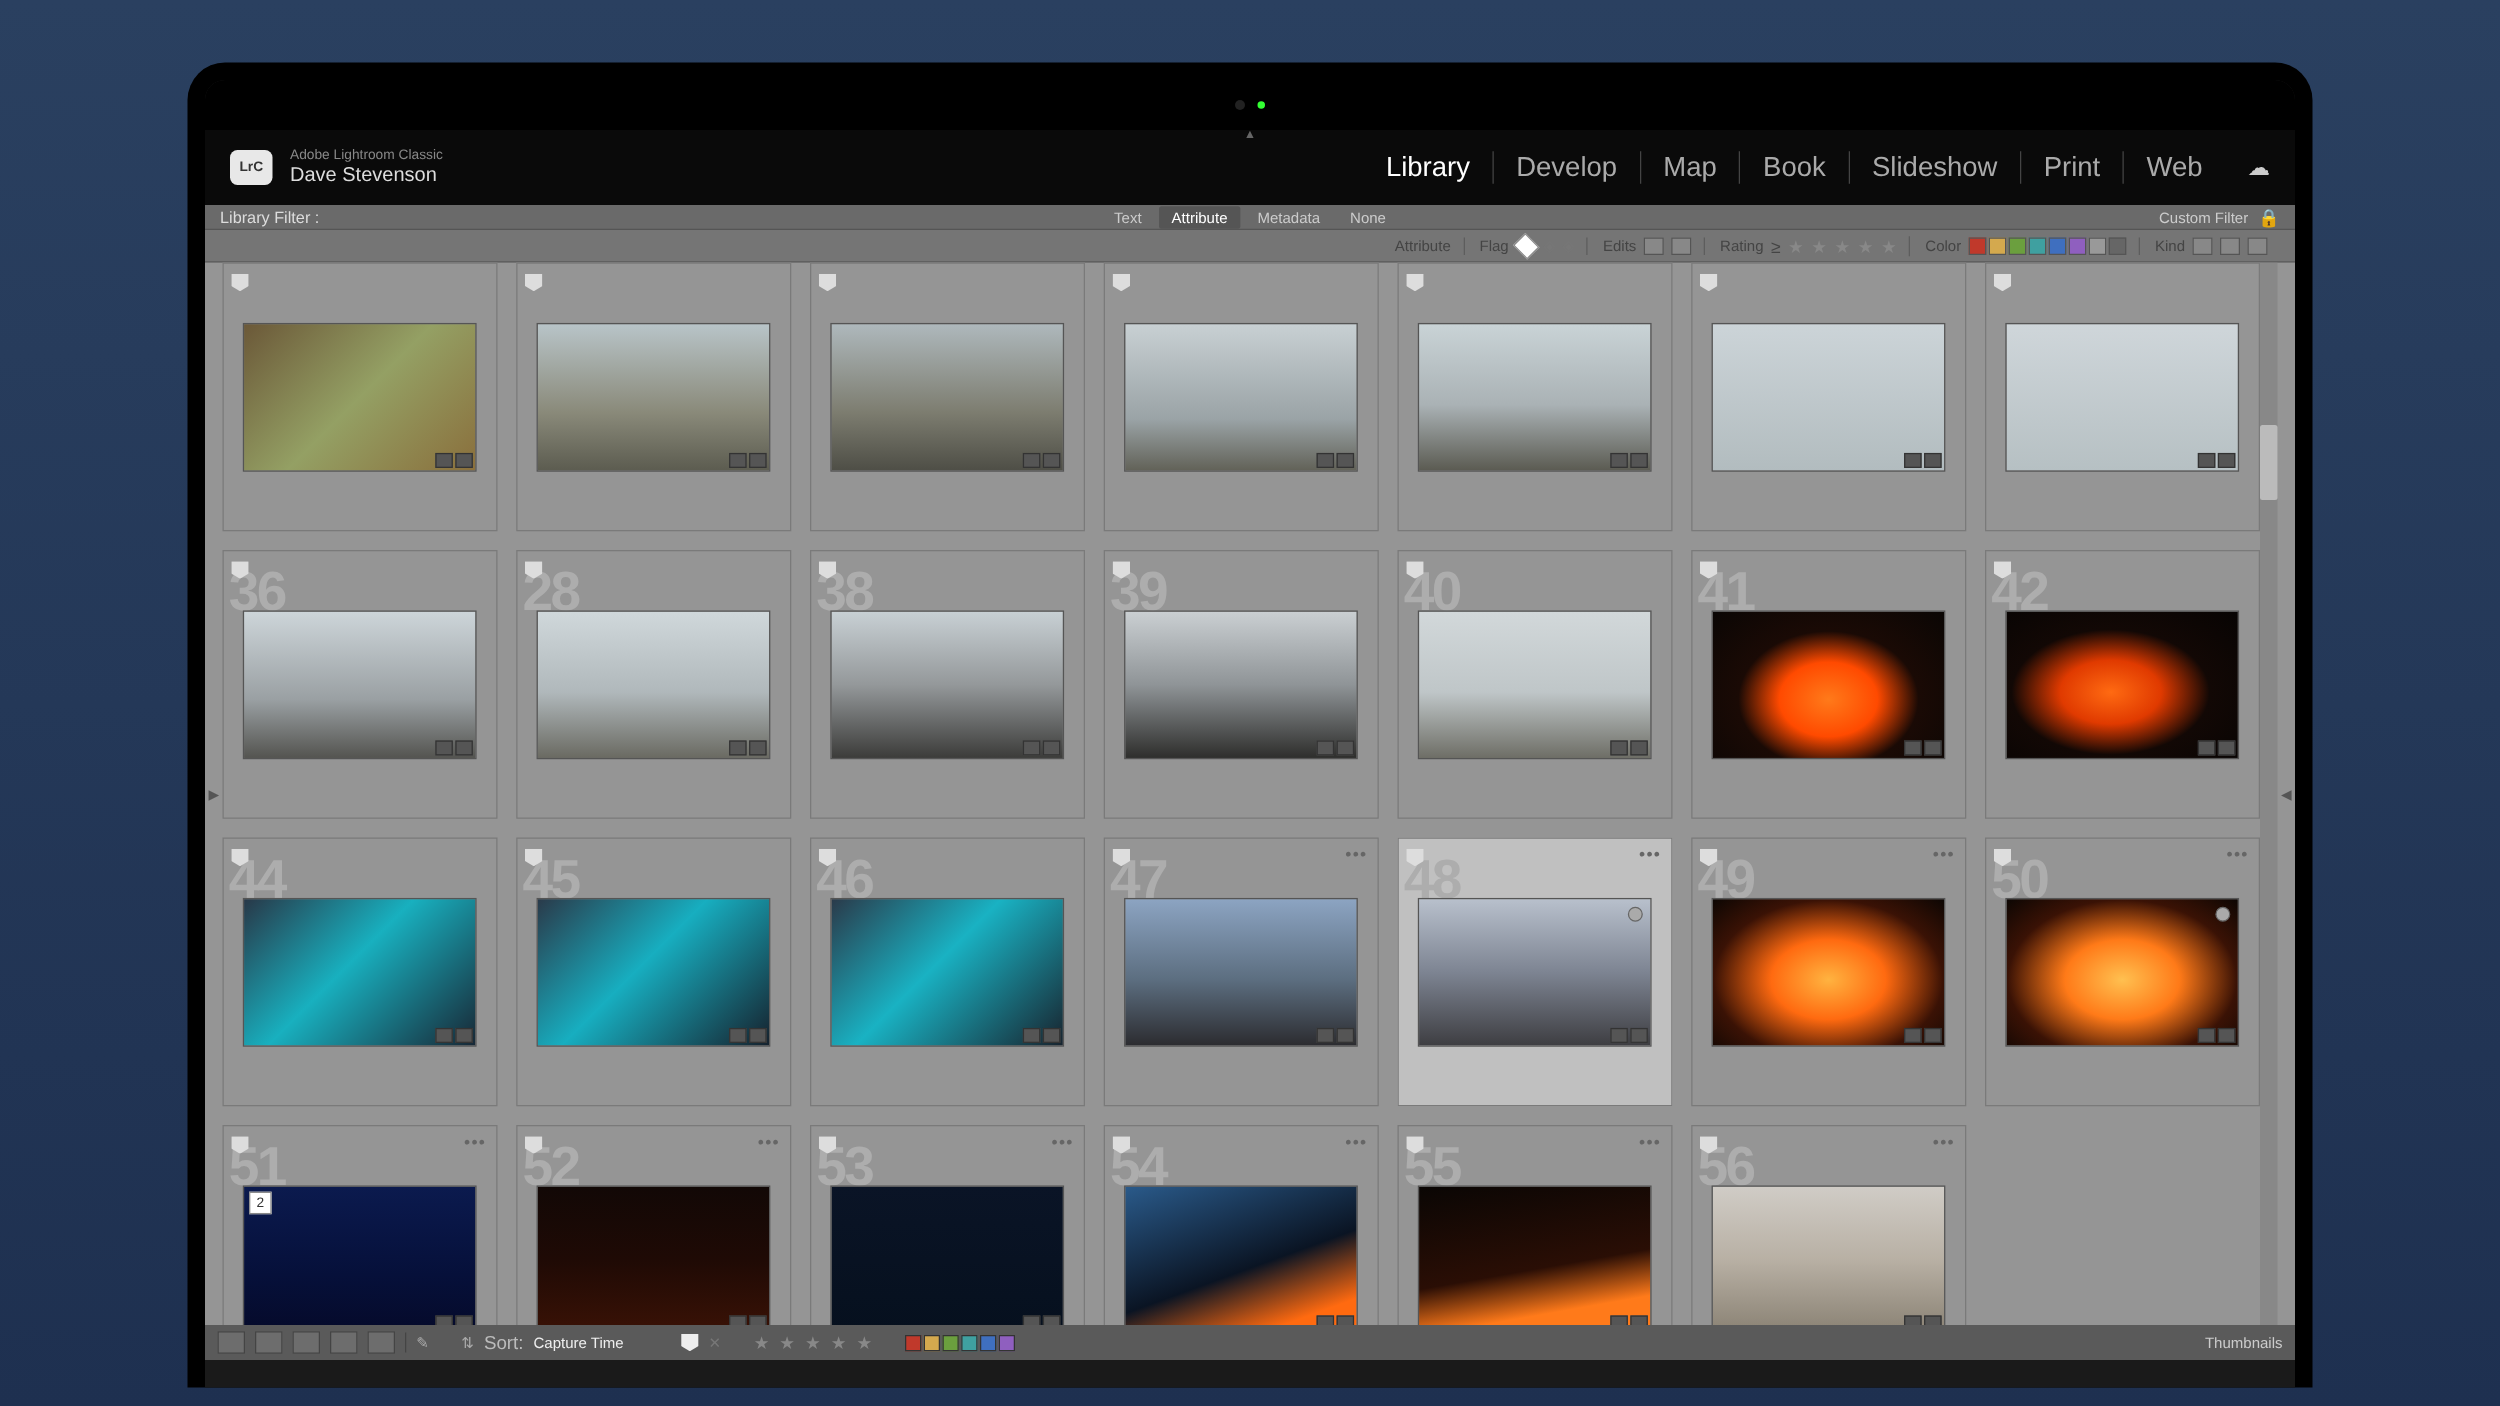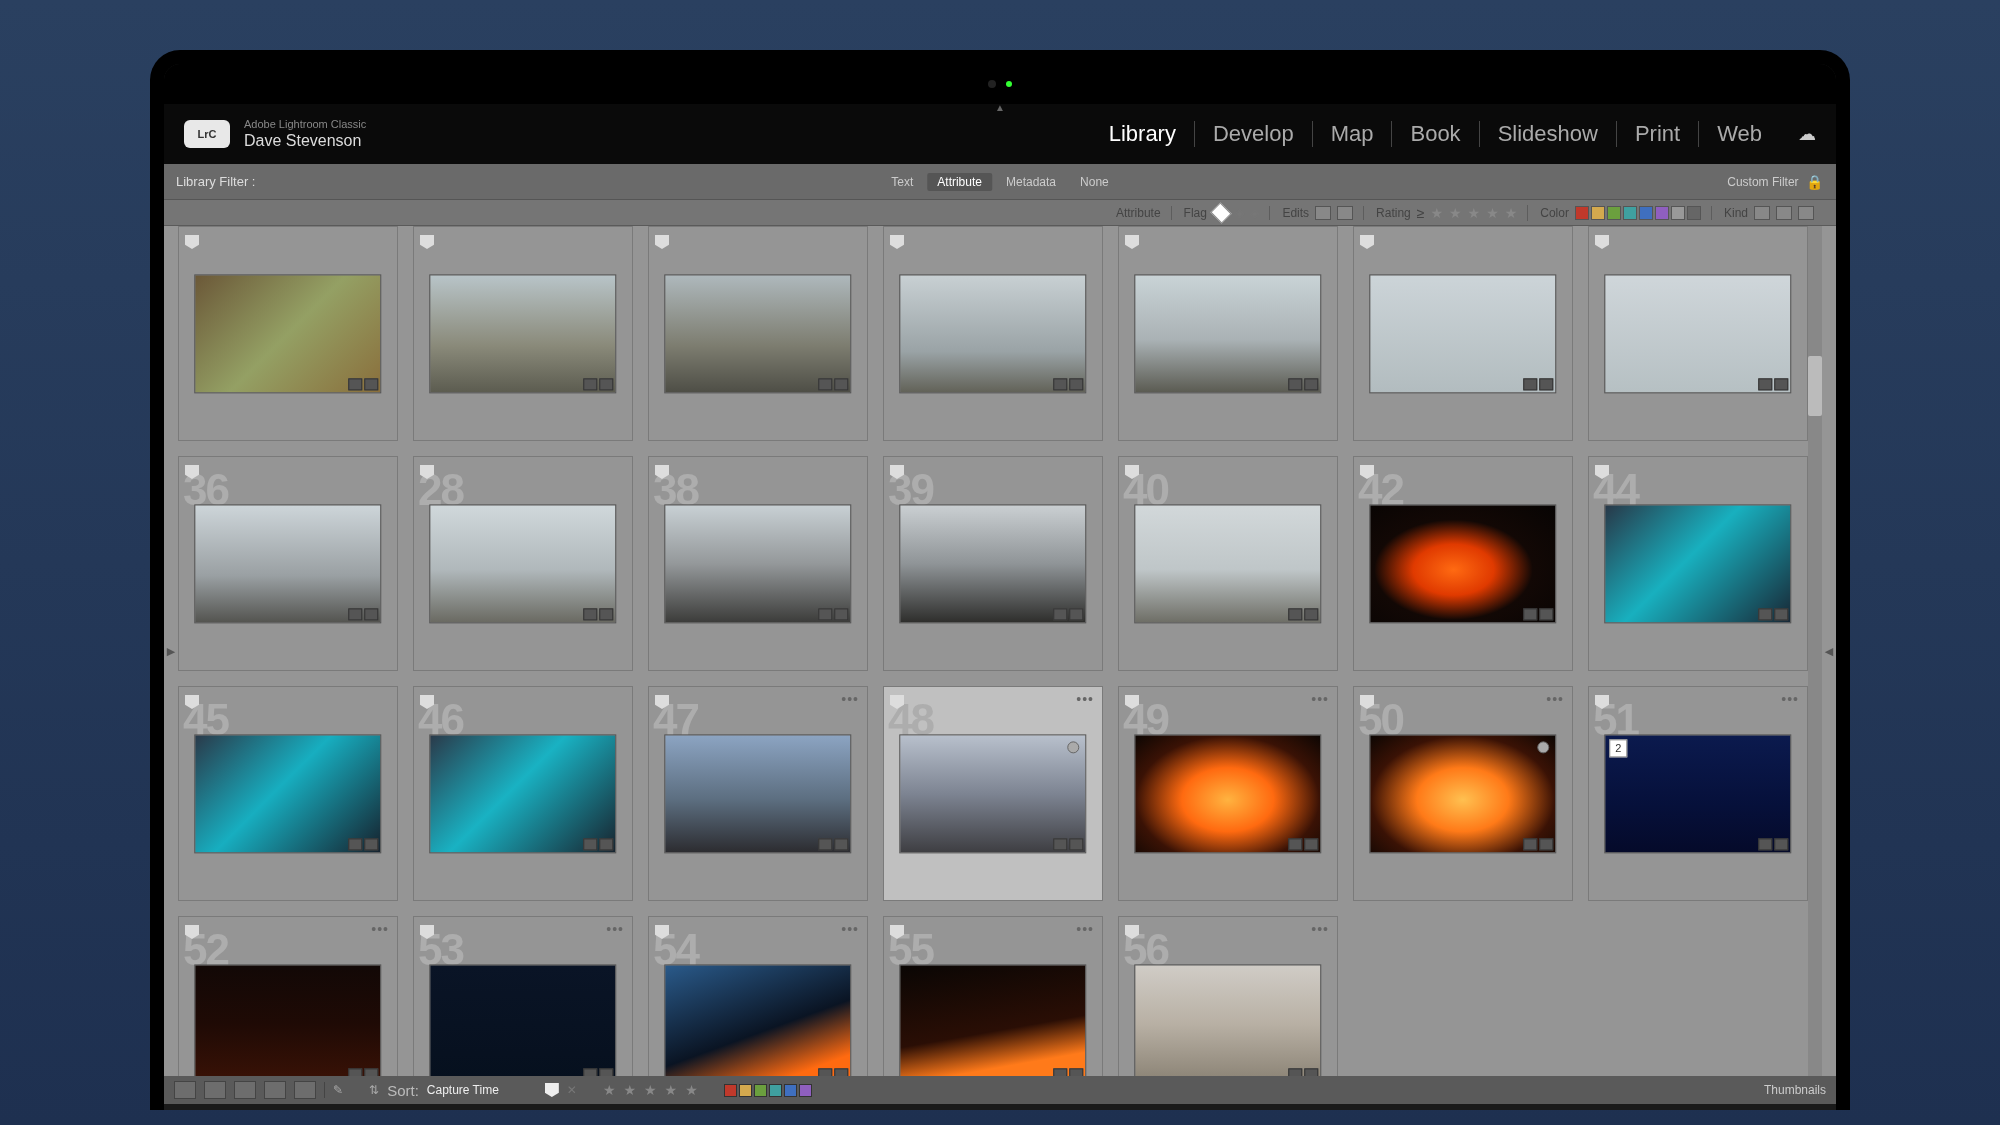--- a/index.html
+++ b/index.html
@@ -3,31 +3,31 @@
 <meta charset="utf-8">
 <style>
 *{margin:0;padding:0;box-sizing:border-box;font-family:-apple-system,BlinkMacSystemFont,"Segoe UI",sans-serif}
 body{background:linear-gradient(180deg,#2a4060 0%,#1e3050 100%);width:2000px;height:1125px;overflow:hidden}
 .monitor{position:absolute;top:50px;left:150px;width:1700px;height:1060px;background:#000;border-radius:30px 30px 0 0;padding:14px 14px 0 14px}
 .screen{width:100%;height:100%;background:#1a1a1a;border-radius:16px 16px 0 0;overflow:hidden;position:relative}
 .camera-area{height:40px;background:#000;display:flex;align-items:center;justify-content:center;gap:10px}
 .cam-dot{width:8px;height:8px;border-radius:50%;background:#222}
 .cam-led{width:6px;height:6px;border-radius:50%;background:#3f3}
 .top-bar{height:60px;background:#0a0a0a;display:flex;align-items:center;padding:0 20px;position:relative}
-.logo-box{width:46px;height:28px;background:#e8e8e8;border-radius:6px;display:flex;align-items:center;justify-content:center;font-size:11px;font-weight:600;color:#333}
+.logo-box{width:34px;height:28px;background:#e8e8e8;border-radius:6px;display:flex;align-items:center;justify-content:center;font-size:11px;font-weight:600;color:#333}
 .app-meta{margin-left:14px;line-height:1.2}
 .app-name{color:#888;font-size:11px}
 .user-name{color:#ddd;font-size:16px}
 .expand-arrow{position:absolute;top:-2px;left:50%;transform:translateX(-50%);color:#666;font-size:10px}
 .modules{margin-left:auto;display:flex;align-items:center;gap:0}
 .module{color:#aaa;font-size:22px;padding:0 18px;border-right:1px solid #444;cursor:pointer}
 .module.active{color:#fff;font-weight:500}
 .module:last-of-type{border-right:none}
 .cloud-icon{color:#ccc;font-size:18px;margin-left:18px}
-.filter-bar{height:36px;background:#6a6a6a;display:flex;align-items:center;padding:0 12px;color:#ddd;font-size:13px;border-bottom:1px solid #555}
+.filter-bar{height:20px;background:#6a6a6a;display:flex;align-items:center;padding:0 12px;color:#ddd;font-size:13px;border-bottom:1px solid #555}
 .filter-middle{position:absolute;left:50%;transform:translateX(-50%);display:flex;gap:4px}
 .filter-tab{padding:2px 10px;color:#ccc;cursor:pointer;font-size:12px}
 .filter-tab.active{color:#fff;background:#555;border-radius:2px}
 .filter-right{margin-left:auto;display:flex;align-items:center;gap:8px;font-size:12px;color:#ccc}
 .lock-icon{color:#d4a94e;font-size:14px}
 .attr-bar{height:26px;background:#757575;display:flex;align-items:center;padding:0 12px;justify-content:flex-end;gap:12px;color:#444;font-size:12px;border-bottom:1px solid #5a5a5a}
 .attr-group{display:flex;align-items:center;gap:6px;padding-right:10px;border-right:1px solid #5d5d5d}
 .attr-group:last-child{border-right:none}
 .flag-icon{width:16px;height:14px;background:#fff;border:1px solid #888;transform:rotate(45deg)}
 .star{color:#888;font-size:14px;cursor:pointer}
@@ -255,20 +255,30 @@
             <div class="seq-num">40</div>
             <div class="flag-mark"></div>
             <div class="thumb" style="background: linear-gradient(rgb(210, 216, 218), rgb(191, 198, 200) 55%, rgb(110, 110, 102));">
               <div class="badges">
                 <span class="badge"></span>
                 <span class="badge"></span>
               </div>
             </div>
           </div>
           <div class="cell">
+            <div class="seq-num">41</div>
+            <div class="flag-mark"></div>
+            <div class="thumb" style="background: radial-gradient(at 50% 60%, rgb(255, 122, 26), rgb(255, 74, 0) 30%, rgb(26, 10, 5) 55%, rgb(10, 6, 4));">
+              <div class="badges">
+                <span class="badge"></span>
+                <span class="badge"></span>
+              </div>
+            </div>
+          </div>
+          <div class="cell">
             <div class="seq-num">42</div>
             <div class="flag-mark"></div>
             <div class="thumb" style="background: radial-gradient(at 45% 55%, rgb(255, 106, 18), rgb(224, 58, 0) 28%, rgb(18, 8, 5) 55%, rgb(7, 4, 3));">
               <div class="badges">
                 <span class="badge"></span>
                 <span class="badge"></span>
               </div>
             </div>
           </div>
           <div class="cell">

